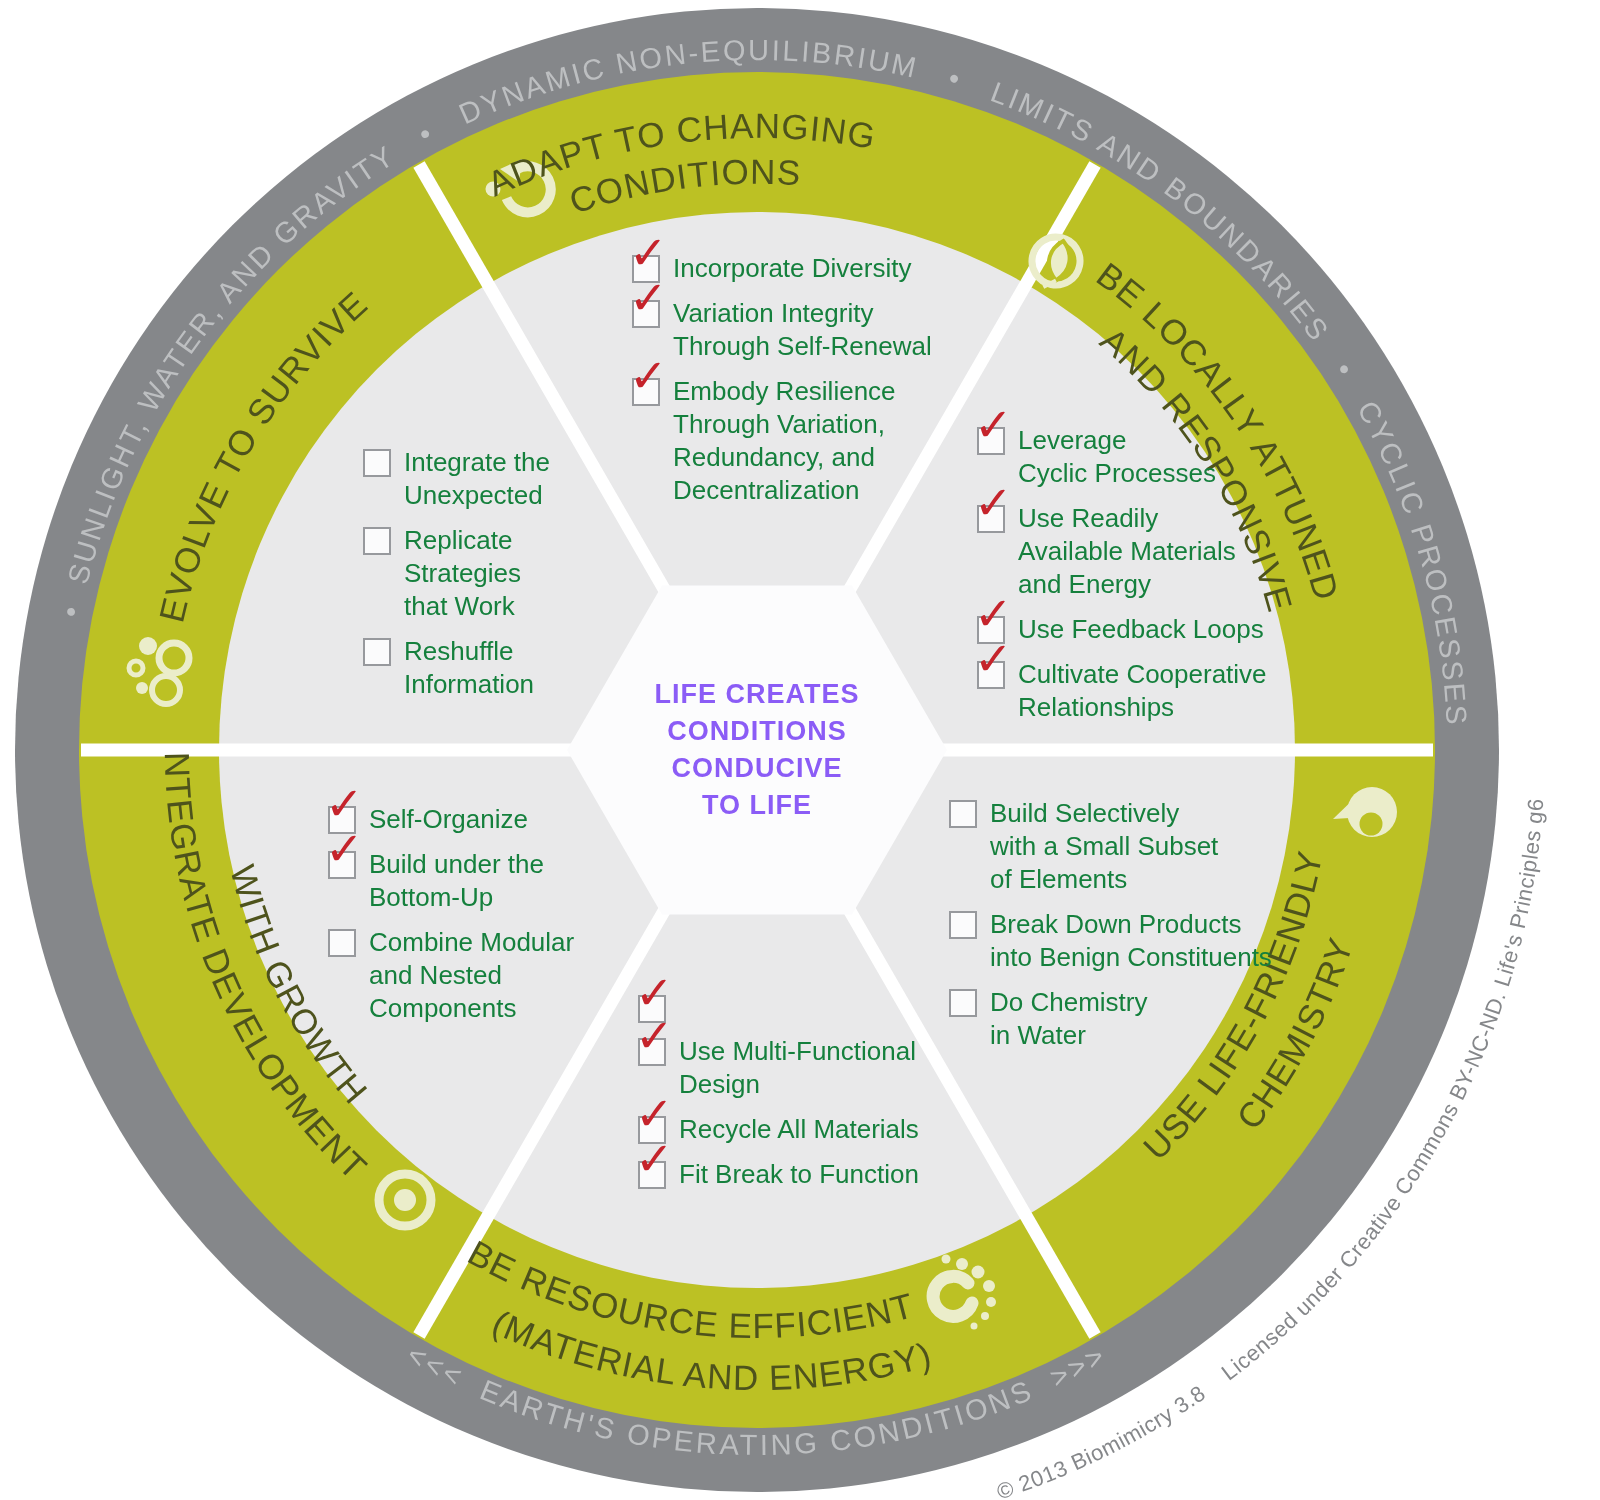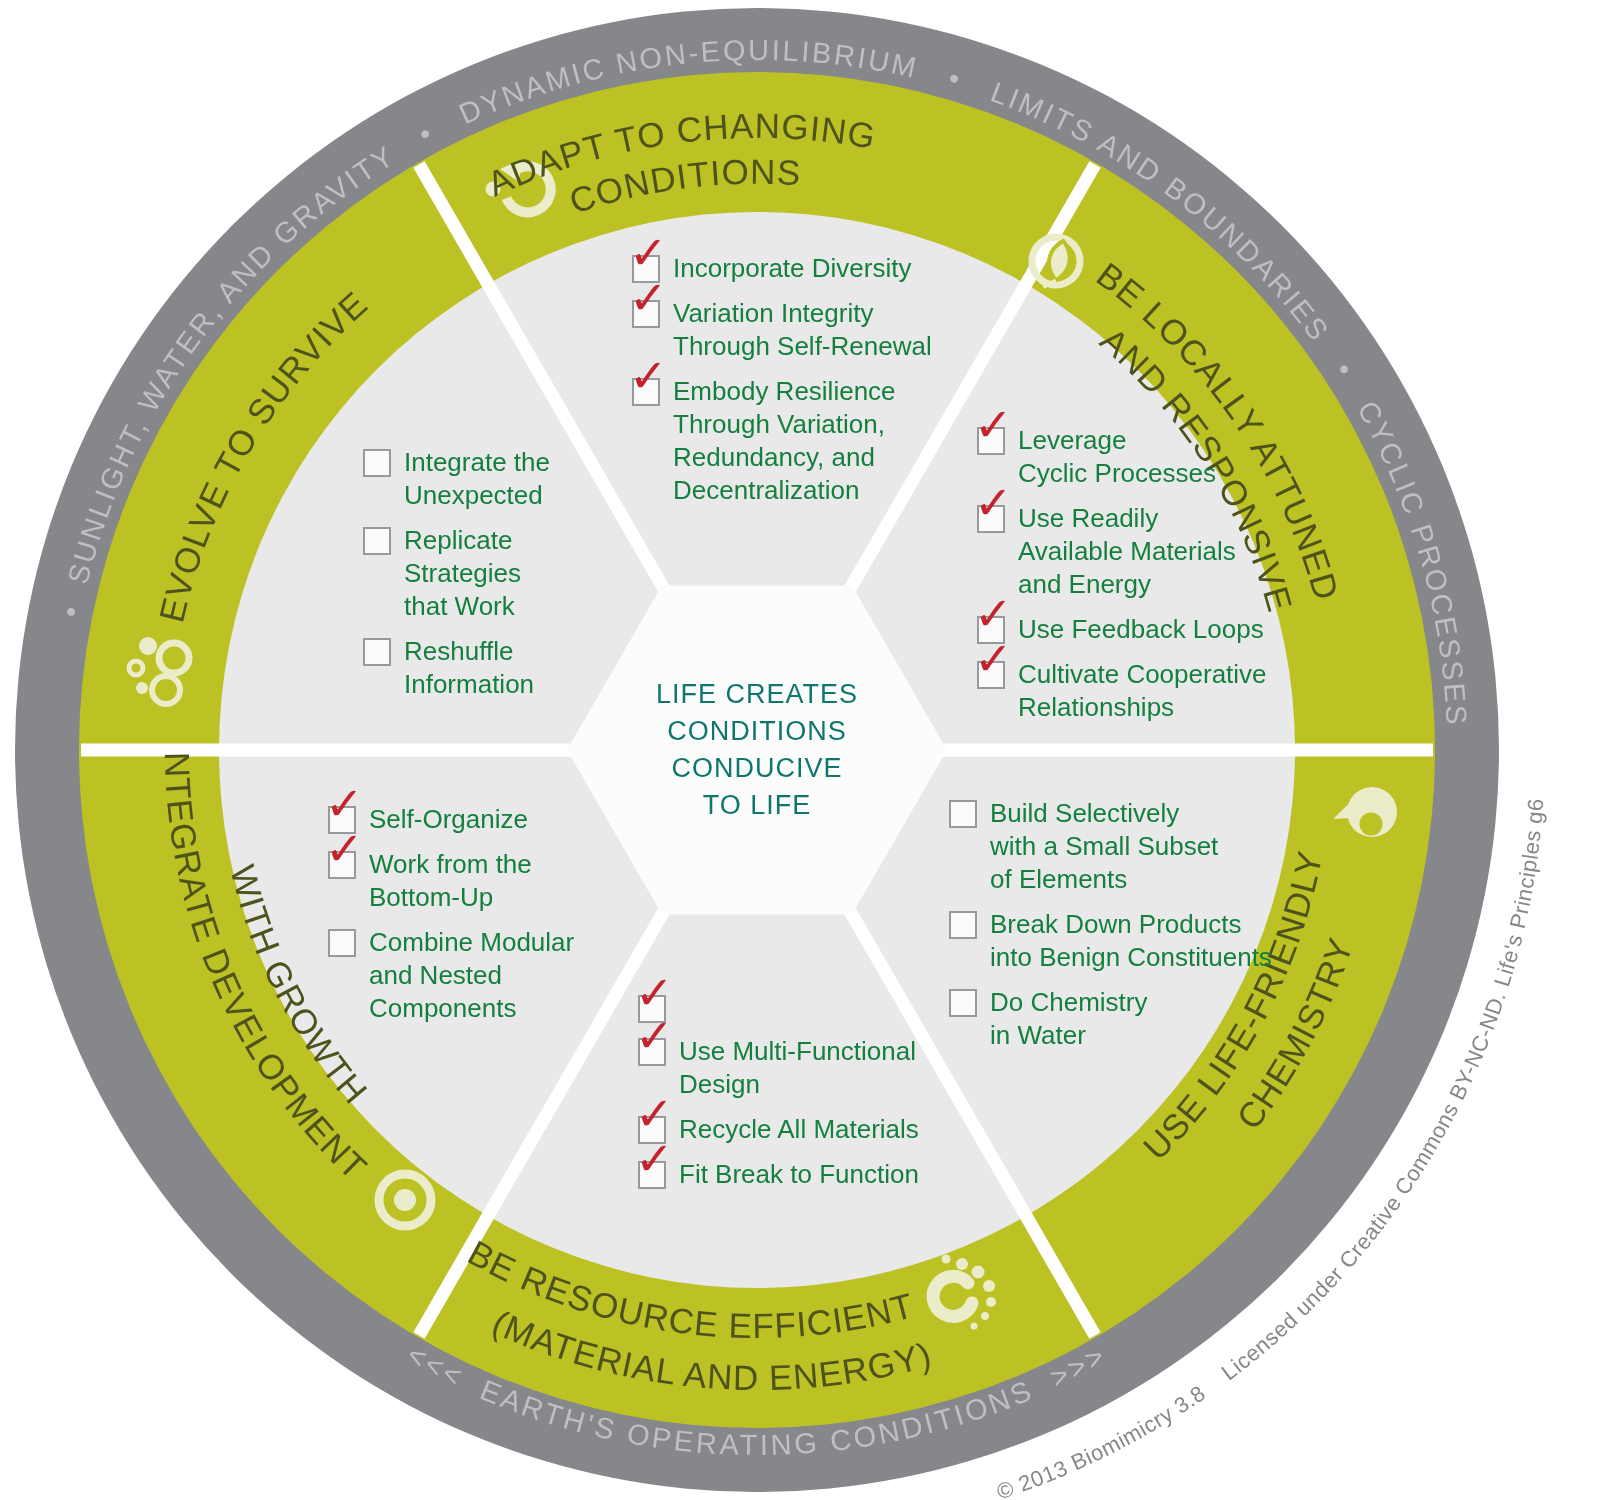--- a/index.html
+++ b/index.html
@@ -9,22 +9,22 @@
   .ring-text{font-size:29px;letter-spacing:2.5px;fill:#bdbfc1;}
   .seg-title{font-size:35px;letter-spacing:1px;fill:#4e531c;}
   .credit-text{font-size:22px;letter-spacing:0.5px;fill:#85878a;}
   .overlay{position:absolute;}
   .item{display:flex;gap:13px;margin-bottom:12px;}
   .box{width:24px;height:24px;border:2px solid #97999d;background:#fbfbfc;
        margin-top:3px;flex:none;position:relative;}
   .check{position:absolute;left:-5px;top:-27px;font-family:"DejaVu Sans",sans-serif;
          font-weight:bold;font-size:46px;color:#c5232b;line-height:1;pointer-events:none;}
   .label{font-size:26px;line-height:33px;color:#15803d;white-space:pre-line;}
-  .center-text{font-size:27px;line-height:37px;letter-spacing:1px;color:#0f766e;
-               text-align:center;white-space:pre-line;}
+  .center-text{font-size:27px;line-height:37px;letter-spacing:1px;color:#8b5cf6;
+               text-align:center;white-space:pre-line;font-weight:bold;}
 </style>
 </head>
 <body>
 
 <div class="stage">
 
 <svg width="1600" height="1500" viewBox="0 0 1600 1500">
   <defs>
 
     <path id="a690" d="M 67 750 A 690 690 0 1 1 1447 750"></path>
@@ -267,21 +267,21 @@
 <div class="item">
       <span class="box">
           <span class="check">✓</span>
         </span>
       <span class="label">Self-Organize</span>
     </div>
       <div class="item">
       <span class="box">
           <span class="check">✓</span>
         </span>
-      <span class="label">Work from the
+      <span class="label">Build under the
 Bottom-Up</span>
     </div>
       <div class="item">
       <span class="box"></span>
       <span class="label">Combine Modular
 and Nested
 Components</span>
     </div>
     </div>
 

